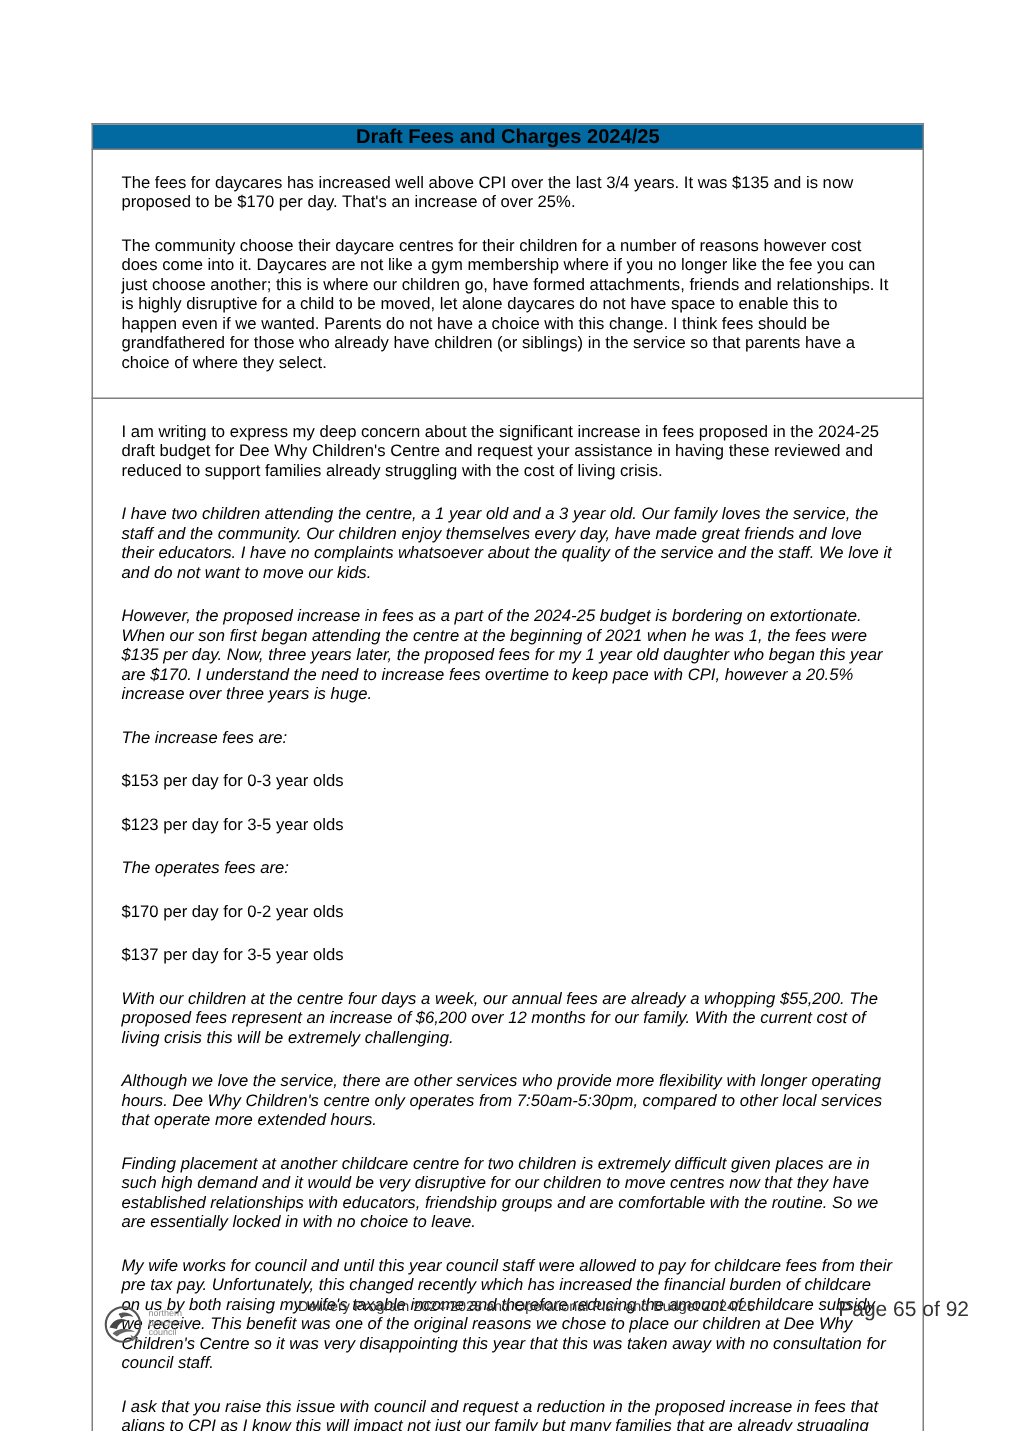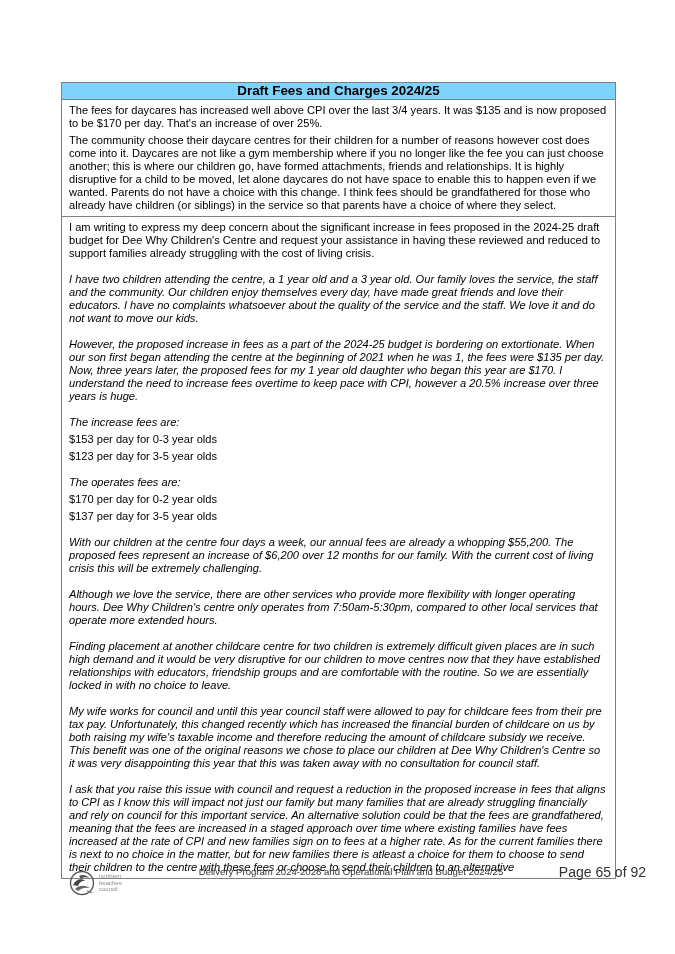--- a/index.html
+++ b/index.html
@@ -22,36 +22,36 @@
       width: 555px;
       border-collapse: collapse;
       table-layout: fixed;
     }
     .page-table td, .page-table th {
       border: 1px solid #808080;
       padding: 0 3px;
       vertical-align: top;
     }
     .page-table th {
-      background: #7dd3fc;
+      background: #0369a1;
       font-size: 13.4px;
       font-weight: bold;
       text-align: center;
       height: 16px;
       line-height: 16px;
       padding-top: 0;
       padding-bottom: 0;
     }
     .cell {
       font-size: 11.1px;
       line-height: 13px;
       letter-spacing: 0;
     }
     .cell p {
-      margin: 4px;
+      margin: 16px;
     }
     .cell p.gap {
       margin-top: 13px;
       font-style: italic;
     }
     .cell-2 {
       height: 641px;
       overflow: hidden;
     }
     .footer {

